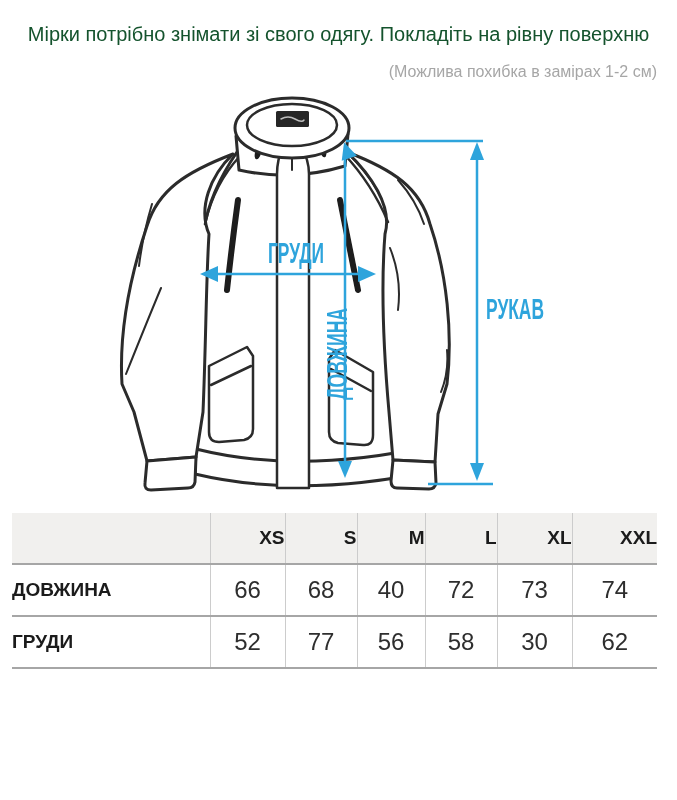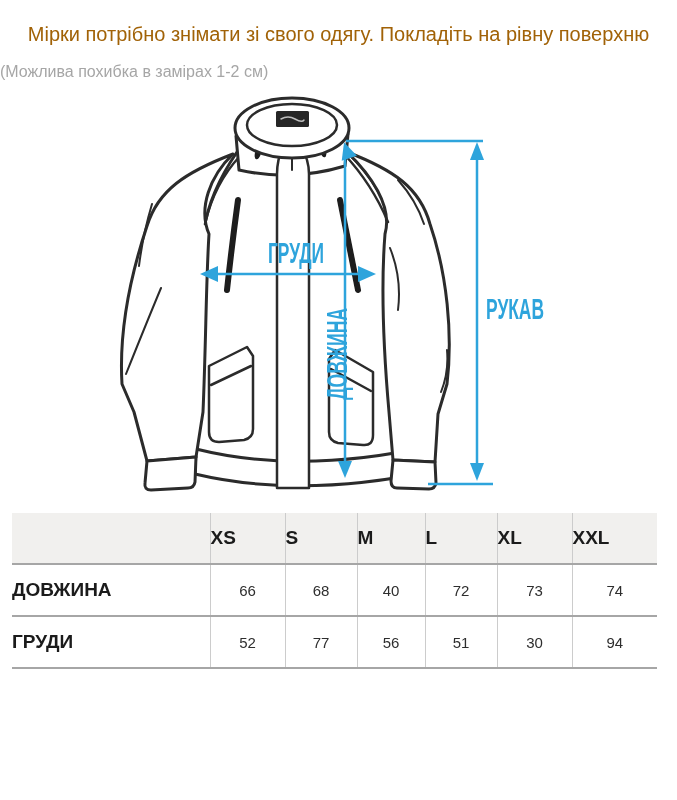--- a/index.html
+++ b/index.html
@@ -3,25 +3,25 @@
 <meta charset="utf-8">
 <style>
   html,body { margin:0; padding:0; background:#ffffff; }
   body { width:677px; height:800px; font-family:"Liberation Sans", sans-serif; overflow:hidden; }
 
   .intro {
     padding-top:19px;
     text-align:center;
     font-size:20px;
     line-height:30px;
-    color:#a16207;
+    color:#14532d;
   }
   .note {
     margin-top:14px;
-    text-align:left;
+    text-align:right;
     padding-right:20px;
     font-size:16px;
     color:#a6a6a6;
   }
   .diagram { height:430px; margin-top:1px; position:relative; }
   .diagram svg { display:block; }
 
   .mlabel {
     font-family:"Liberation Sans", sans-serif;
     font-weight:bold;
@@ -37,23 +37,23 @@
   }
   table.size-table th, table.size-table td {
     border-left:1px solid #cccccc;
     height:50px;
     padding:0;
     vertical-align:middle;
   }
   table.size-table th:first-child, table.size-table td:first-child { border-left:none; }
   table.size-table thead tr { background:#f1f0ee; }
   table.size-table tr { border-bottom:2px solid #a6a6a6; }
-  th.size-col { font-size:19px; font-weight:bold; color:#1b1b1b; text-align:left; }
+  th.size-col { font-size:19px; font-weight:bold; color:#1b1b1b; text-align:right; }
   td.row-label { font-size:19px; font-weight:bold; color:#1b1b1b; text-align:left; padding-left:16px; }
-  td.val { font-size:15px; color:#2e2e2e; text-align:center; font-weight:normal; }
+  td.val { font-size:24px; color:#2e2e2e; text-align:center; font-weight:normal; }
 </style>
 </head>
 <body>
 
 <div class="intro">
   <div>Мірки потрібно знімати зі свого одягу. Покладіть на рівну поверхню</div>
 </div>
 
 <div class="note">(Можлива похибка в замірах 1-2 см)</div>
 
@@ -148,18 +148,18 @@
       <td class="val">40</td>
       <td class="val">72</td>
       <td class="val">73</td>
       <td class="val">74</td>
     </tr>
     <tr>
       <td class="row-label">ГРУДИ</td>
       <td class="val">52</td>
       <td class="val">77</td>
       <td class="val">56</td>
-      <td class="val">51</td>
+      <td class="val">58</td>
       <td class="val">30</td>
-      <td class="val">94</td>
+      <td class="val">62</td>
     </tr>
   </tbody>
 </table>
 
 </body></html>

